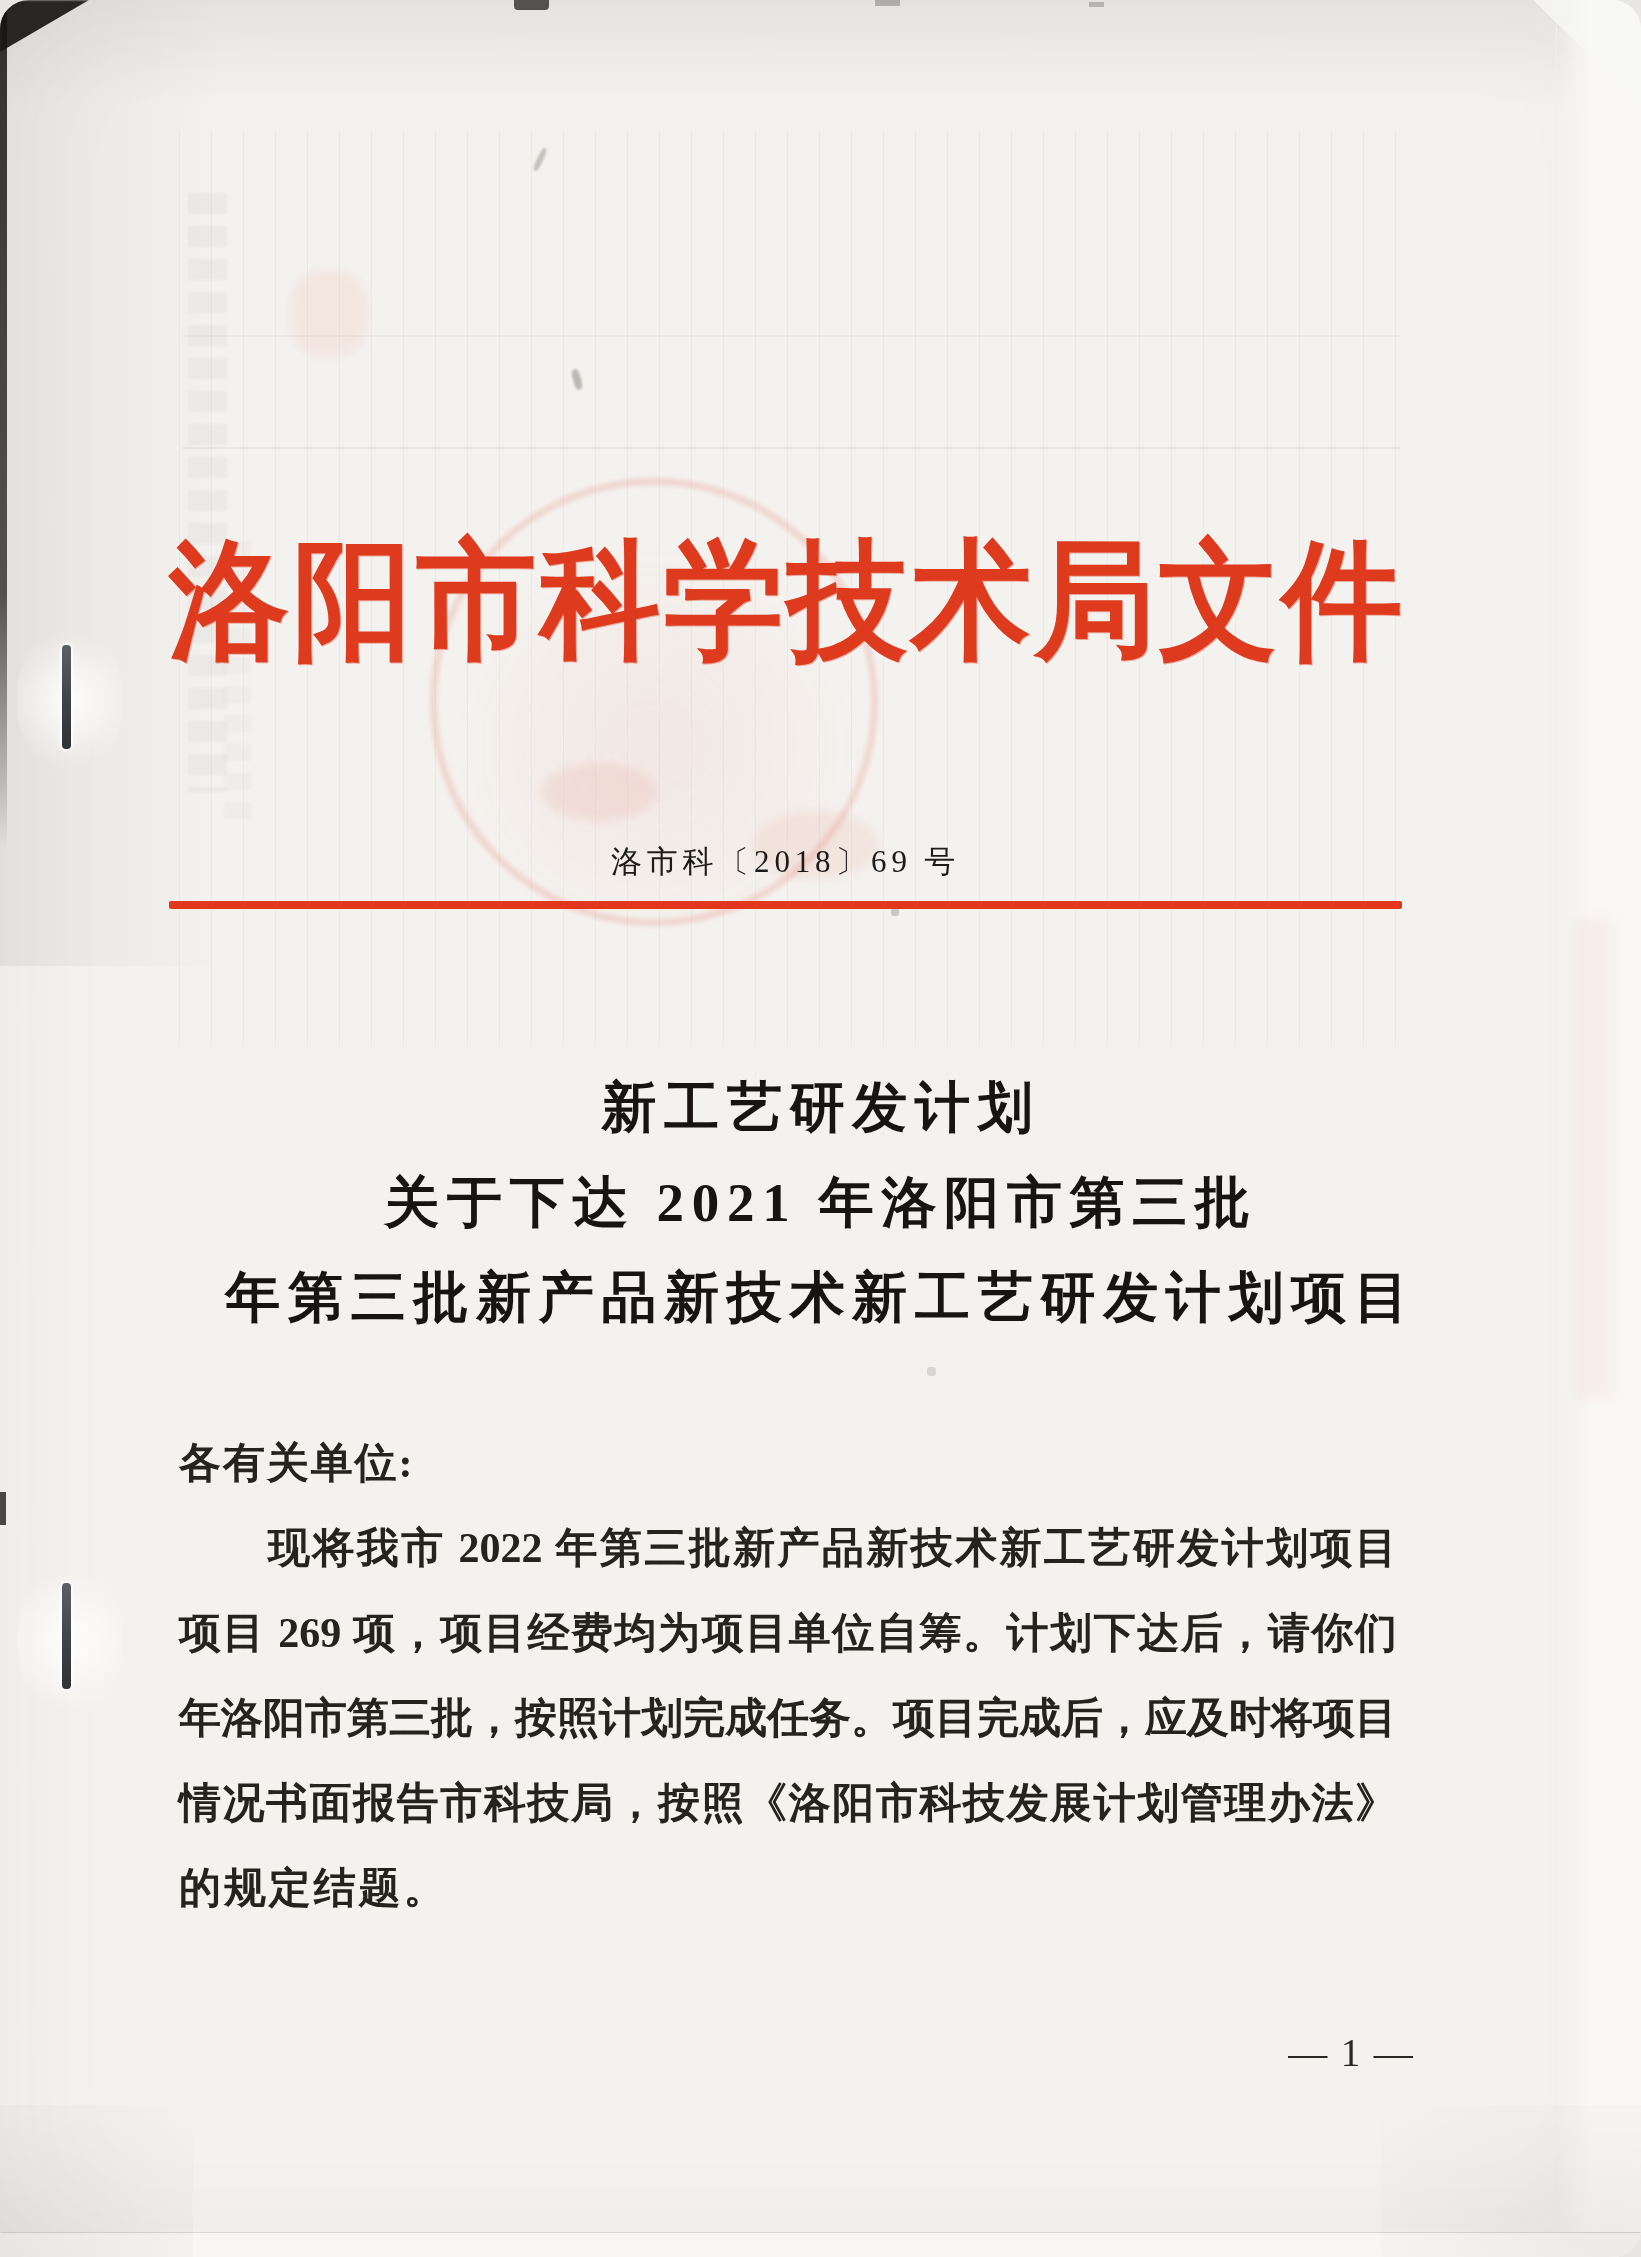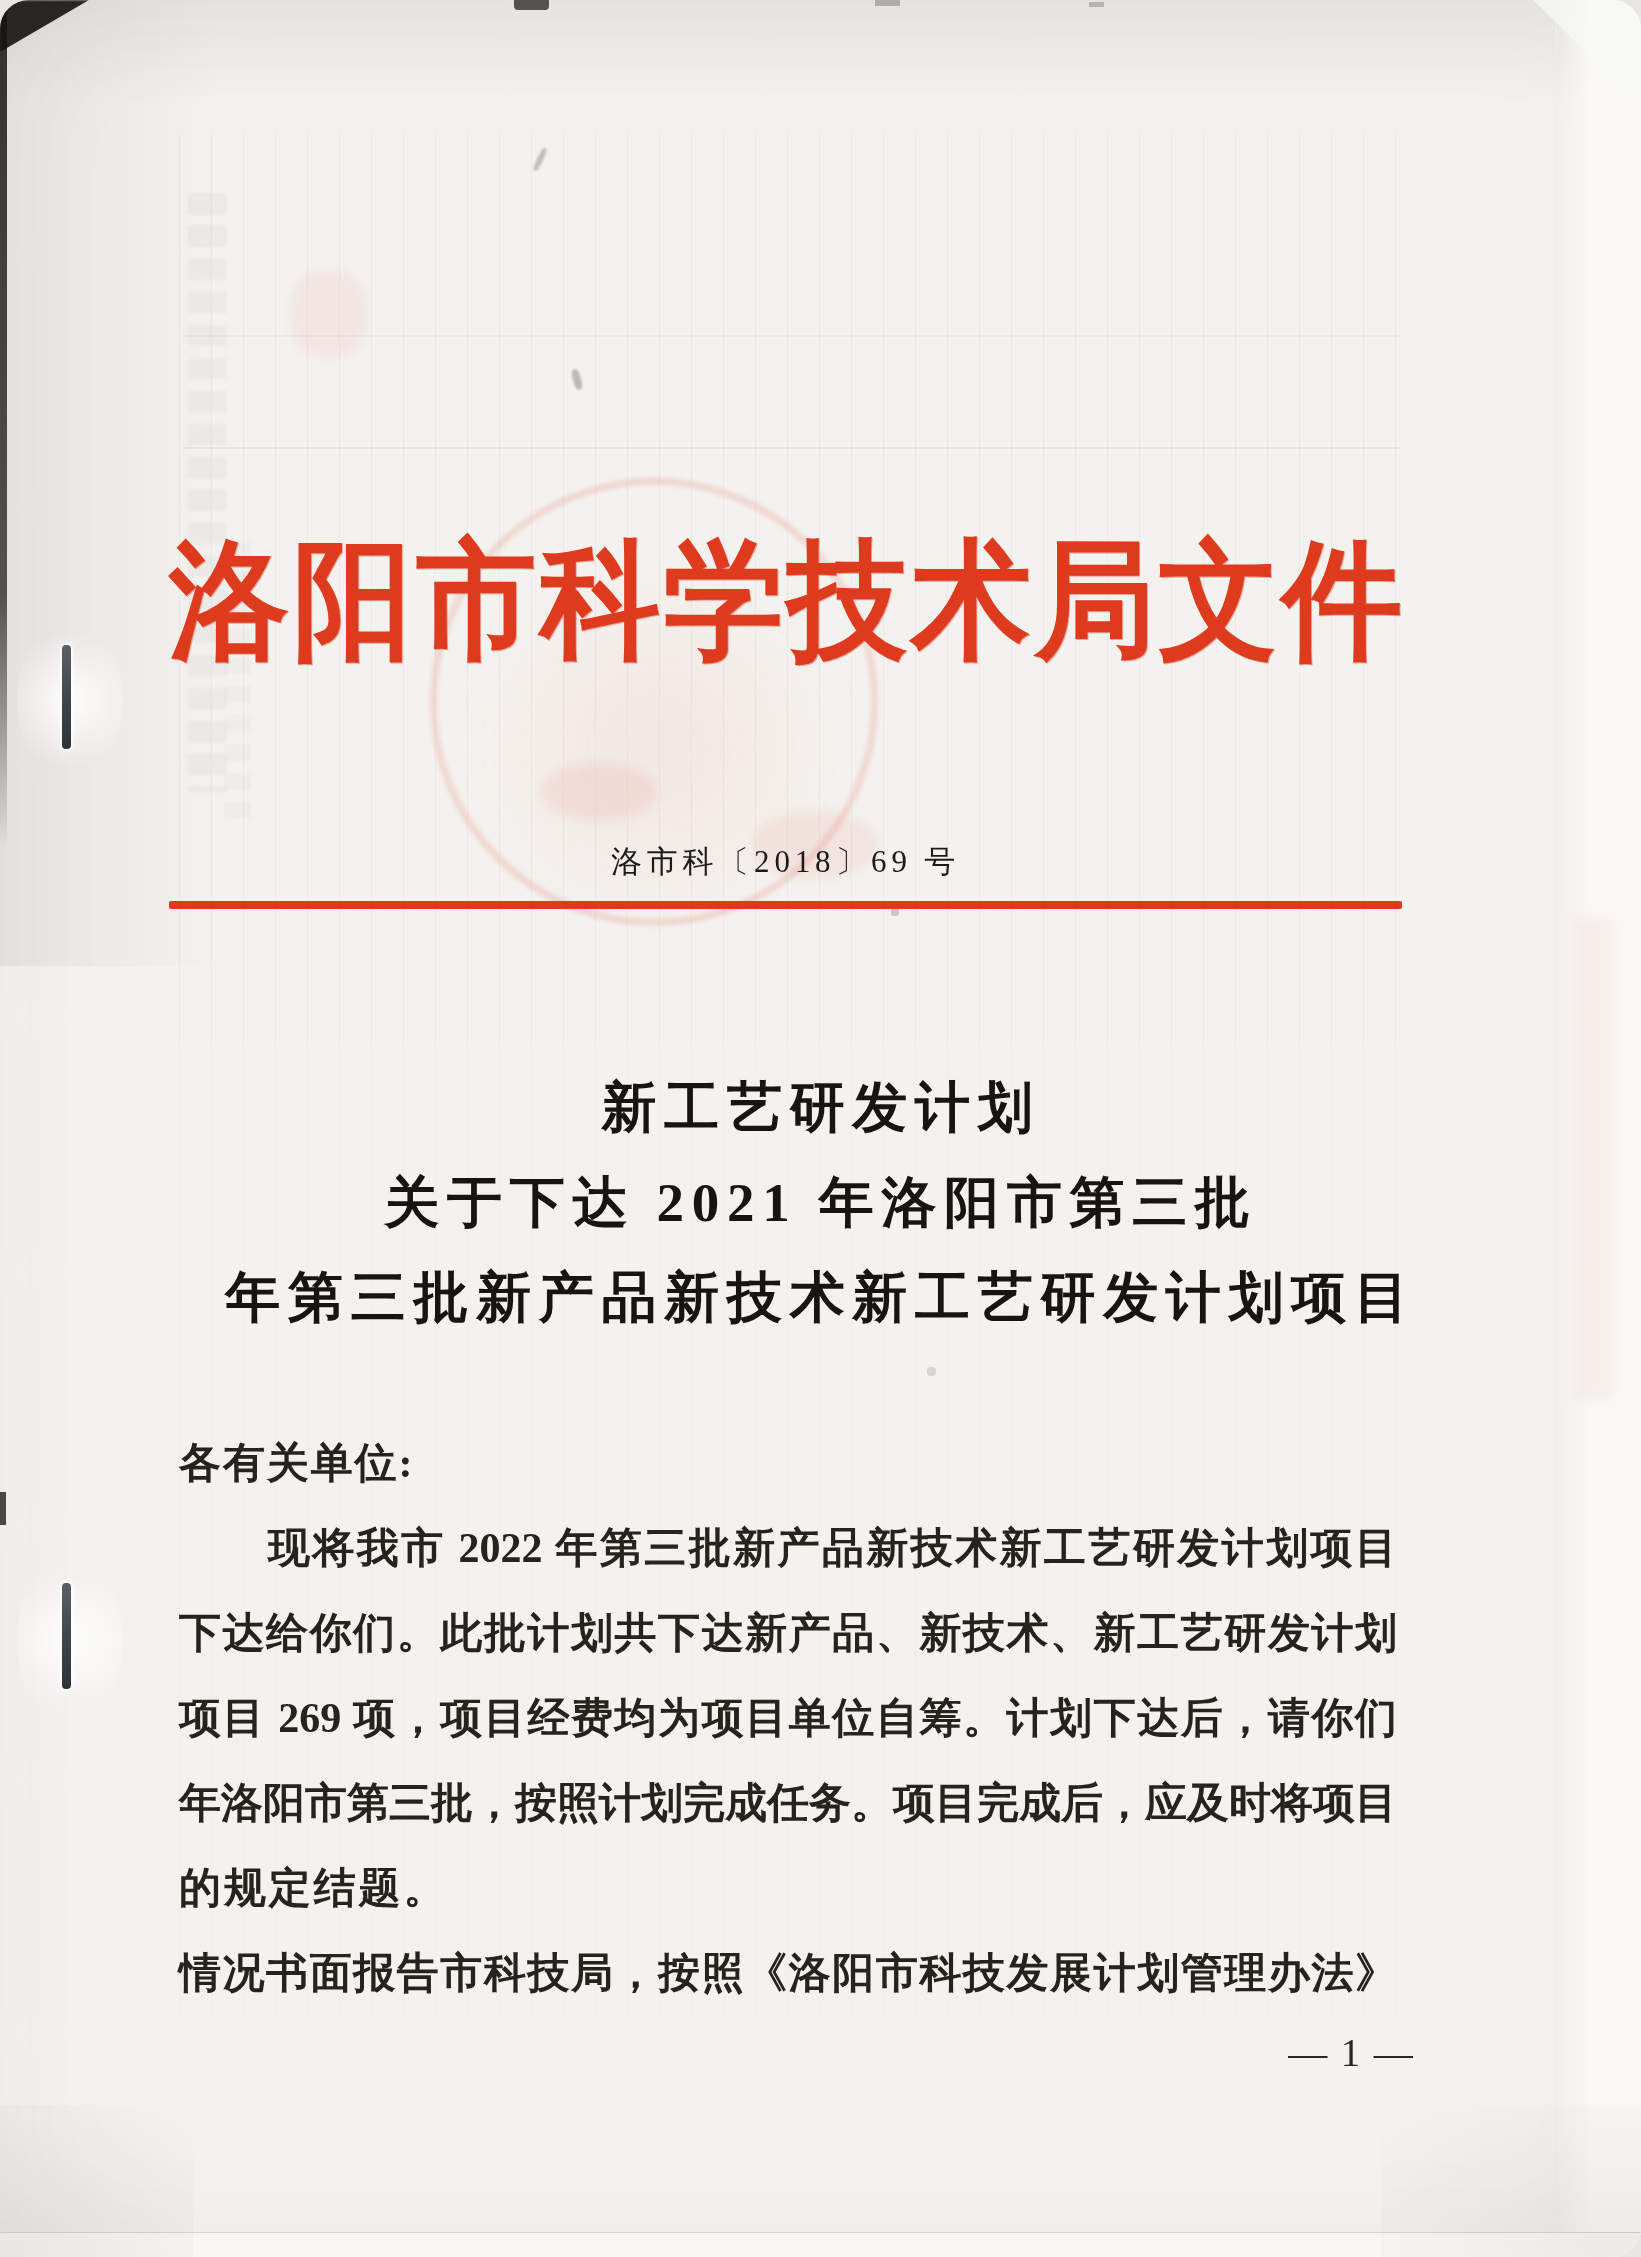--- a/index.html
+++ b/index.html
@@ -131,22 +131,21 @@
 
   <div class="doc-title">
     <div>新工艺研发计划</div>
     <div>关于下达 2021 年洛阳市第三批</div>
     <div>年第三批新产品新技术新工艺研发计划项目</div>
   </div>
 
   <div class="body-block">
     <div class="row salutation">各有关单位:</div>
     <div class="row body-line indent">现将我市 2022 年第三批新产品新技术新工艺研发计划项目</div>
-    <div class="row body-line">下达给你们。此批计划共下达新产品、新技术、新工艺研发计划</div>
     <div class="row body-line">项目 269 项，项目经费均为项目单位自筹。计划下达后，请你们</div>
     <div class="row body-line">年洛阳市第三批，按照计划完成任务。项目完成后，应及时将项目</div>
+    <div class="row body-line">情况书面报告市科技局，按照《洛阳市科技发展计划管理办法》</div>
     <div class="row body-line last">的规定结题。</div>
-    <div class="row body-line">情况书面报告市科技局，按照《洛阳市科技发展计划管理办法》</div>
   </div>
 
   <div class="page-number">— 1 —</div>
 </div>
 
 
 </body></html>

